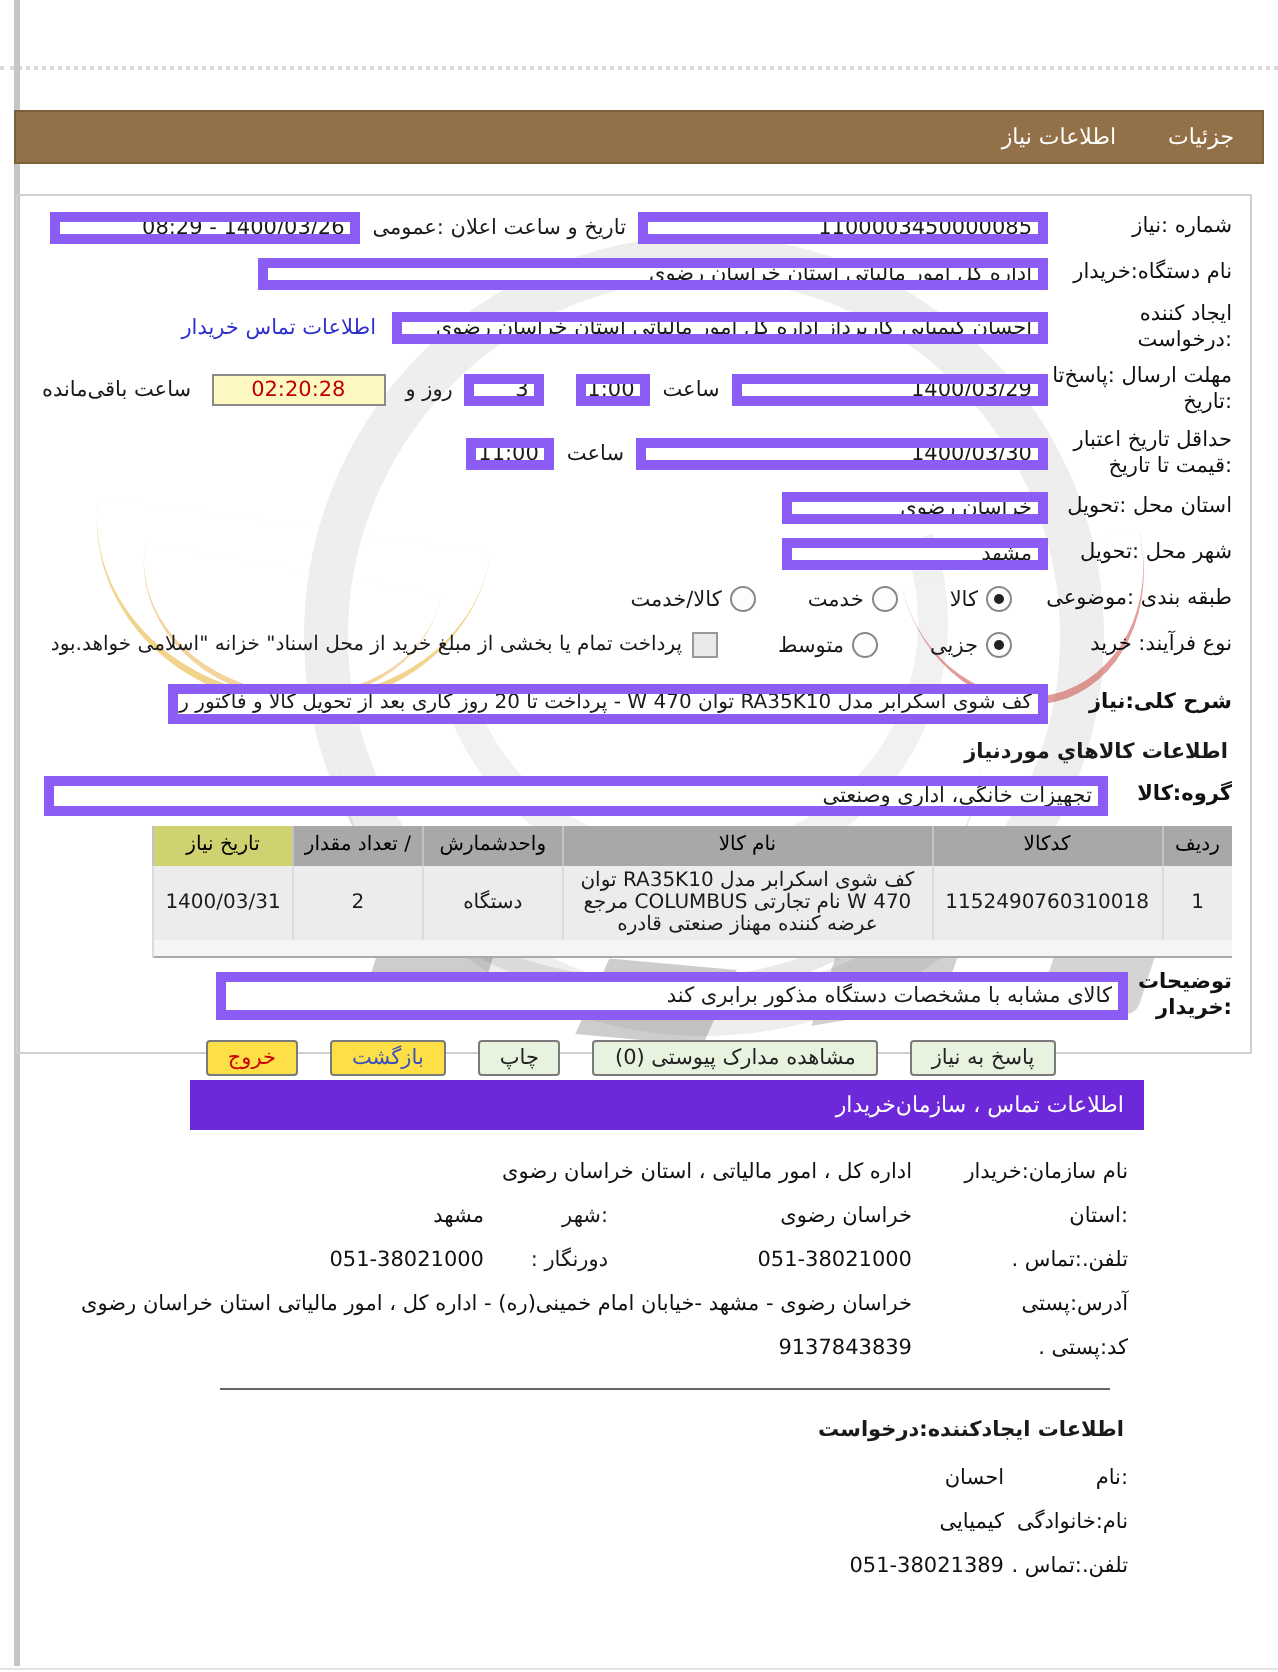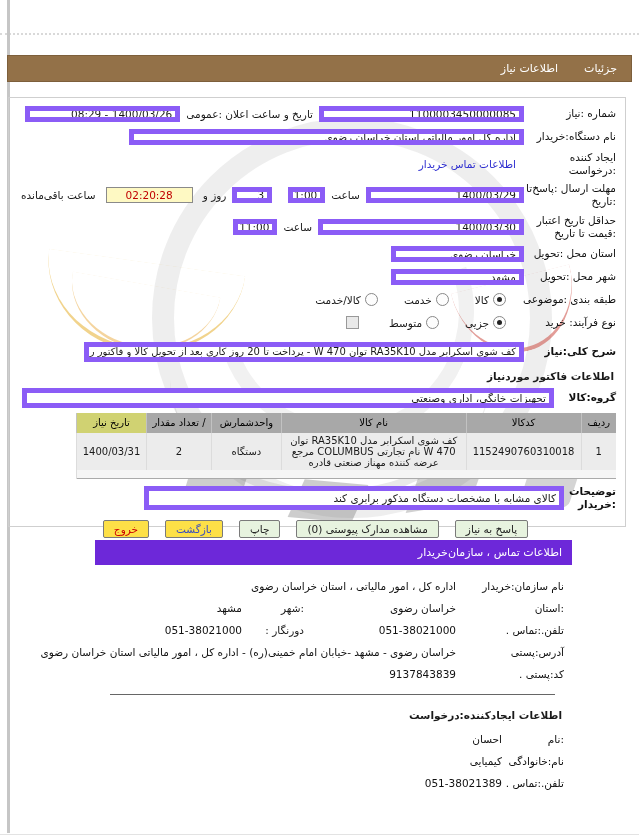--- a/index.html
+++ b/index.html
@@ -34,21 +34,21 @@
   .panel{position:absolute;top:97px;right:13px;left:8px;height:430px;border:1px solid #cfcfcf;box-sizing:border-box;
          padding:7px 9px 0 6px;z-index:3;background:transparent;}
   .row{display:flex;align-items:center;margin-bottom:5px;min-height:18px;}
   .lbl{width:92px;flex:none;line-height:1.25;color:#111;}
   .lbl span{display:block;}
   .b{font-weight:bold;}
   .txt{margin:0 6px;white-space:nowrap;}
   .box{border:5px solid #8b5cf6;background:#fff;height:16px;display:flex;align-items:center;
        padding:0 3px;box-sizing:border-box;overflow:hidden;white-space:nowrap;}
   .w205{width:205px}.w155{width:155px}.w395{width:395px}.w328{width:328px}.w206{width:206px}
-  .w44{width:44px}.w48{width:48px}.w133{width:133px}.w440{width:440px;font-size:10px}.w460{width:532px}.w520{width:420px}
+  .w44{width:44px}.w48{width:48px}.w133{width:133px}.w440{width:440px;font-size:10px}.w460{width:532px}.w520{width:456px}
   .link{color:#2f2fd0;margin-right:8px;cursor:pointer;white-space:nowrap;}
   .countdown{background:#fef9c3;color:#c00000;border:1px solid #8a8a8a;height:16px;padding:0 19px;
              display:flex;align-items:center;box-sizing:border-box;margin:0 4px;}
   .radio{width:11px;height:11px;border:1px solid #888;border-radius:50%;background:#fdfdfd;
          display:inline-flex;align-items:center;justify-content:center;margin-left:4px;flex:none;cursor:pointer;}
   .radio.sel::after{content:"";width:5px;height:5px;border-radius:50%;background:#222;}
   .opt{margin-left:26px;white-space:nowrap;}
   .checkbox{width:11px;height:11px;border:1px solid #999;background:#e9e9e9;flex:none;margin-left:5px;cursor:pointer;}
   .note{font-size:10px;white-space:nowrap;}
   .sec-head{margin:8px 2px 6px;}
@@ -116,20 +116,21 @@
       <span class="box w155">1400/03/26 - 08:29</span>
     </div>
 
     <div class="row">
       <span class="lbl">نام دستگاه:خریدار</span>
       <span class="box w395">اداره کل امور مالیاتی استان خراسان رضوی</span>
     </div>
 
     <div class="row">
       <span class="lbl">ایجاد کننده :درخواست</span>
+      <span class="box w328">احسان کیمیایی کارپرداز اداره کل امور مالیاتی استان خراسان رضوی</span>
       <span class="link">اطلاعات تماس خریدار</span>
     </div>
 
     <div class="row">
       <span class="lbl">
         <span>مهلت ارسال :پاسخ‌تا</span>
         <span>:تاریخ</span>
       </span>
       <span class="box w206">1400/03/29</span>
       <span class="txt">ساعت</span>
@@ -170,28 +171,29 @@
       <span class="opt">کالا/خدمت</span>
     </div>
 
     <div class="row">
       <span class="lbl" style="width:110px">نوع فرآیند: خرید</span>
       <span class="radio sel"></span>
       <span class="opt">جزیی</span>
       <span class="radio"></span>
       <span class="opt" style="margin-left:30px">متوسط</span>
       <span class="checkbox"></span>
+      <span class="note">پرداخت تمام یا بخشی از مبلغ خرید از محل اسناد" خزانه "اسلامی خواهد.بود</span>
     </div>
 
     <div class="row" style="margin-top:10px">
       <span class="lbl b">شرح کلی:نیاز</span>
       <span class="box w440" style="height:20px">کف شوی اسکرابر مدل RA35K10 توان 470 W - پرداخت تا 20 روز کاری بعد از تحویل کالا و فاکتور رسمی</span>
     </div>
 
-    <div class="sec-head b">اطلاعات فاکتور موردنياز</div>
+    <div class="sec-head b">اطلاعات کالاهاي موردنياز</div>
 
     <div class="row">
       <span class="lbl b" style="width:62px">گروه:کالا</span>
       <span class="box w460" style="height:20px">تجهیزات خانگی، اداری وصنعتی</span>
     </div>
 
     <table class="goods">
       <colgroup>
         <col style="width:35px">
           <col style="width:115px">

